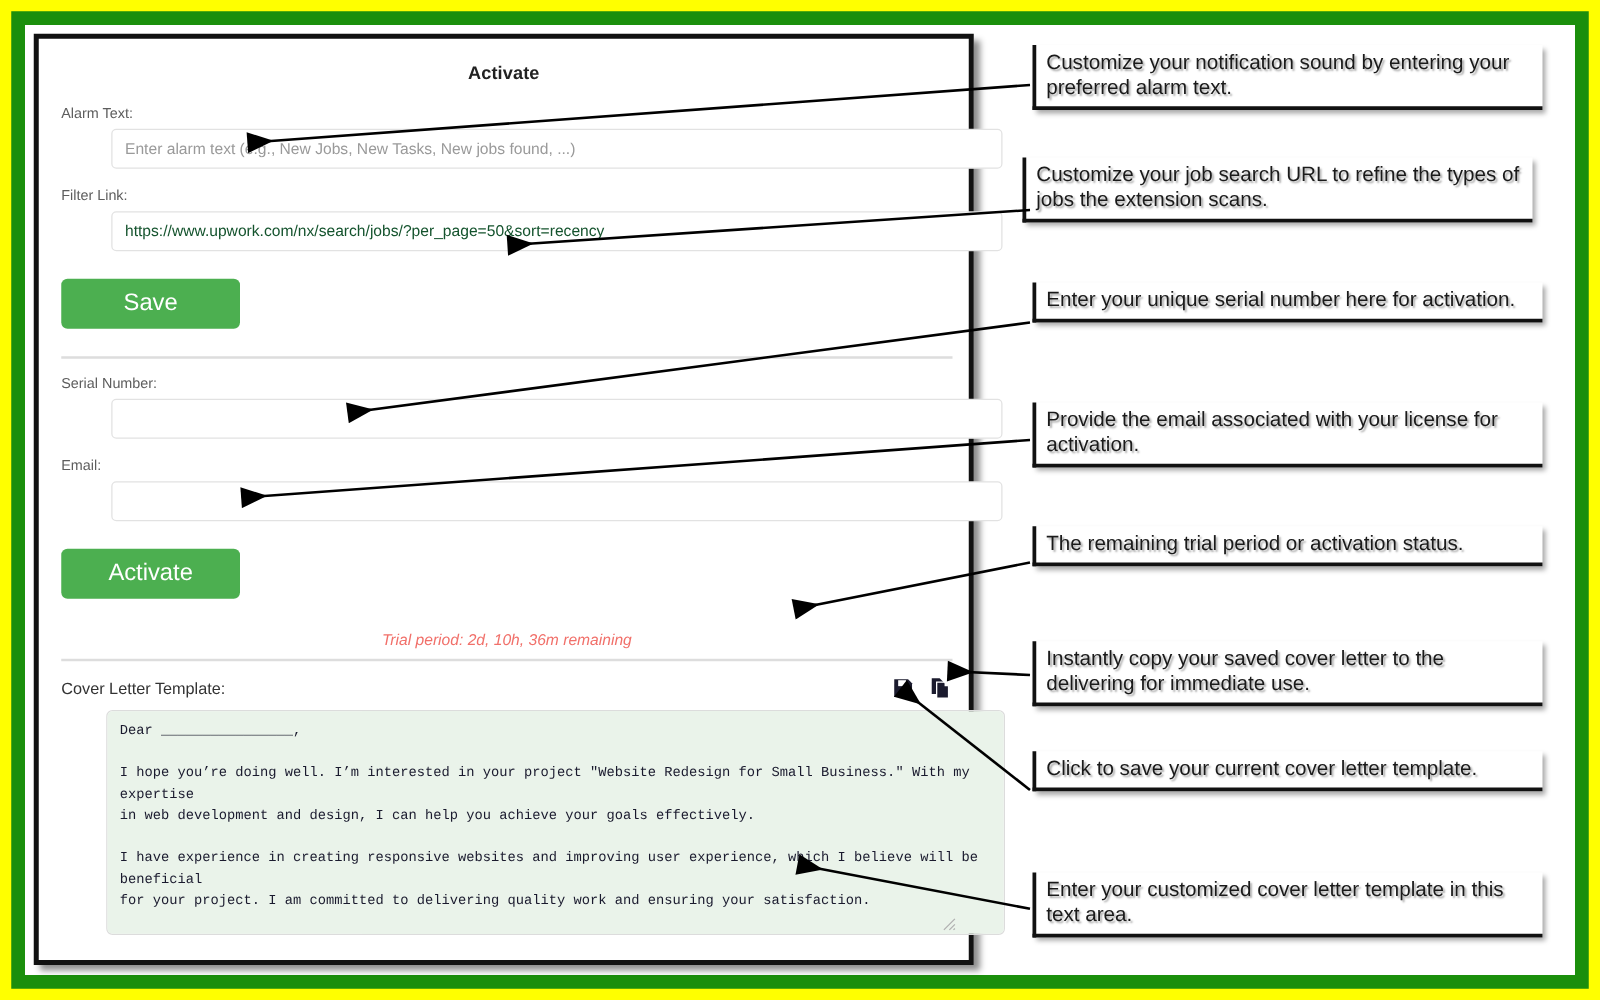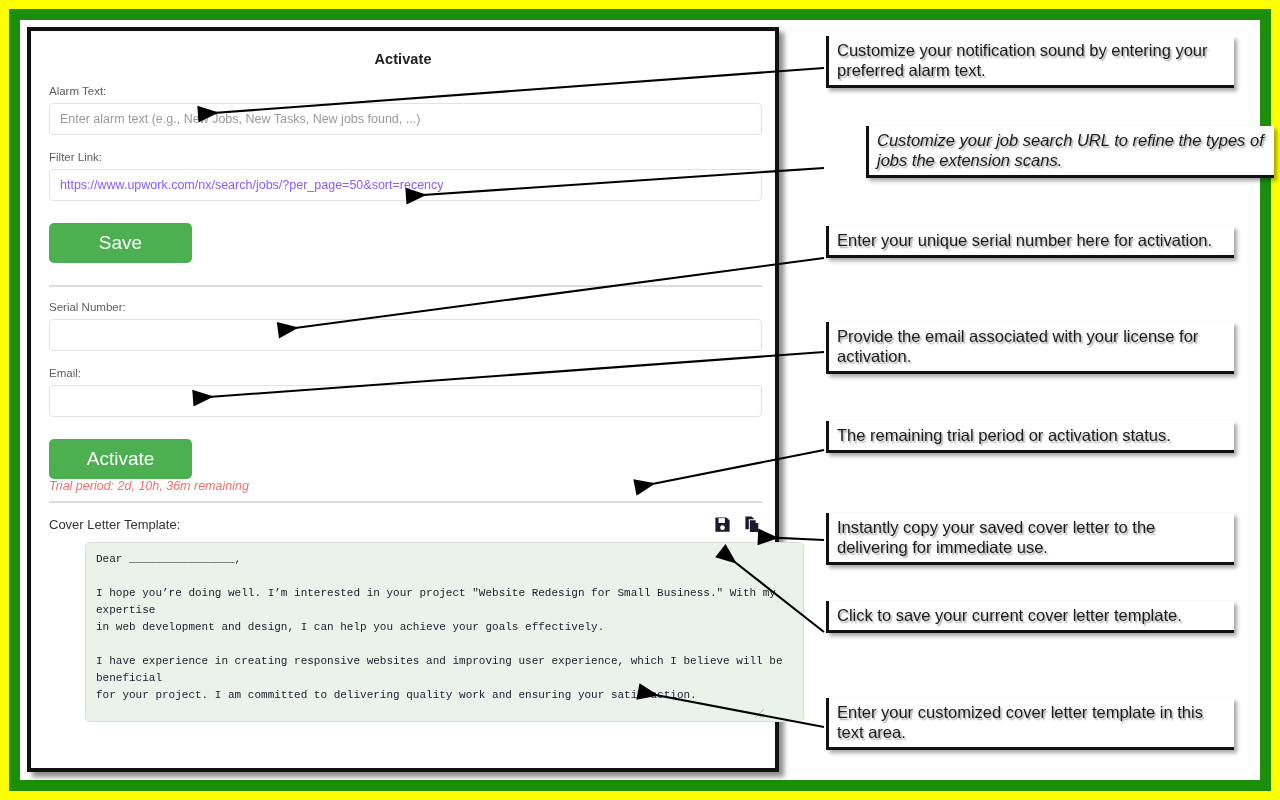--- a/index.html
+++ b/index.html
@@ -63,23 +63,24 @@
 
   .text-input {
     display: block;
     width: 713px;
     height: 32px;
     border: 1px solid #e2e2e2;
     border-radius: 4px;
     background: #ffffff;
     font-family: "Liberation Sans", sans-serif;
     font-size: 12.5px;
-    color: #8b5cf6;
+    color: #14532d;
     padding: 0 10px;
     outline: none;
+    margin-left: 40px;
   }
   .text-input::placeholder { color: #9a9a9a; }
 
   .spacer-16 { height: 16px; }
 
   .green-btn {
     display: block;
     width: 143px;
     height: 40px;
     background: #4caf50;
@@ -93,25 +94,26 @@
   }
 
   .divider {
     width: 713px;
     height: 0;
     border-top: 2px solid #dddddd;
     margin: 22px 0 14px 0;
   }
 
   .trial-text {
-    text-align: left;
+    text-align: center;
     width: 713px;
     font-size: 12.5px;
     font-style: italic;
     color: #f1706a;
+    margin-top: 26px;
   }
 
   .cover-header {
     display: flex;
     align-items: center;
     justify-content: space-between;
     width: 713px;
     margin-top: 12px;
     margin-bottom: 8px;
   }
@@ -256,21 +258,21 @@
 I’d love to discuss your requirements further. Thank you for considering my proposal!
 
 Best regards,</textarea>
     <svg class="resize-grip" viewBox="0 0 10 10">
       <path d="M9 1L1 9M9 5L5 9M9 8L8 9" stroke="#b0b0b0" stroke-width="0.9" fill="none"></path>
     </svg>
   </div>
 </div>
 
 <div class="callout" style="left:826px; top:36px;">Customize your notification sound by entering your preferred alarm text.</div>
-<div class="callout" style="left:866px; top:126px;font-style:italic;">Customize your job search URL to refine the types of jobs the extension scans.</div>
+<div class="callout" style="left:818px; top:126px;">Customize your job search URL to refine the types of jobs the extension scans.</div>
 <div class="callout" style="left:826px; top:226px;">Enter your unique serial number here for activation.</div>
 <div class="callout" style="left:826px; top:322px;">Provide the email associated with your license for activation.</div>
 <div class="callout" style="left:826px; top:421px;">The remaining trial period or activation status.</div>
 <div class="callout" style="left:826px; top:513px;">Instantly copy your saved cover letter to the delivering for immediate use.</div>
 <div class="callout" style="left:826px; top:601px;">Click to save your current cover letter template.</div>
 <div class="callout" style="left:826px; top:698px;">Enter your customized cover letter template in this text area.</div>
 
 <svg class="arrows">
   <defs>
     <marker id="ah" markerWidth="11" markerHeight="11" refX="9" refY="4" orient="auto">

